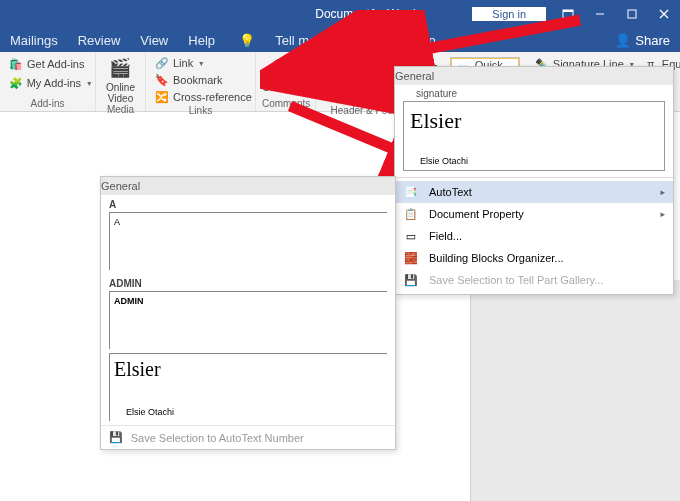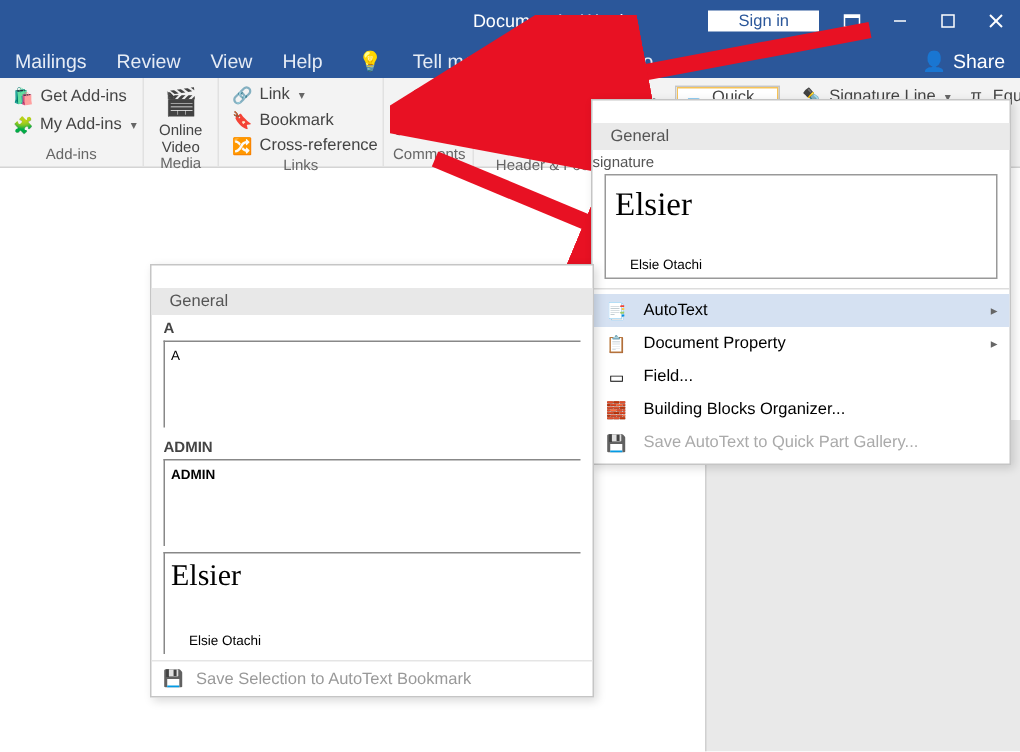--- a/index.html
+++ b/index.html
@@ -31,22 +31,22 @@
   .smallbtn { display: flex; align-items: center; gap: 4px; font-size: 11px; padding: 1px 3px; cursor: pointer; white-space: nowrap; height: 16px; }
   .smallbtn .sicon { width: 14px; height: 14px; display: inline-flex; align-items: center; justify-content: center; font-size: 11px; }
   .caret { font-size: 8px; color: #666; margin-left: 2px; }
   .qp-btn { background: #fff; border: 1px solid #c5c5c5; box-shadow: inset 0 0 0 1px #f6c358; padding: 1px 6px; display: flex; align-items: center; gap: 4px; cursor: pointer; }
 
   
   .arrow { position: absolute; pointer-events: none; }
 
   
   .qp-panel { position: absolute; left: 394px; top: 66px; width: 280px; border: 1px solid #c5c5c5; background: #fff; box-shadow: 2px 2px 6px rgba(0,0,0,.15); font-size: 11px; z-index: 5; }
-  .qp-cat { background: #eaeaea; padding: 3px 12px; color: #555; font-weight: 400; margin-top: 15px; }
-  .qp-item-label { padding: 3px 8px 0 0; color: #555; font-size: 10px; }
+  .qp-cat { background: #eaeaea; padding: 3px 0; color: #555; font-weight: 400; }
+  .qp-item-label { padding: 3px 8px 0 21px; color: #555; font-size: 10px; }
   .qp-preview { margin: 2px 8px 6px 8px; border: 1px solid #999; height: 70px; padding: 6px; position: relative; }
   .sig-script { font-family: "Brush Script MT","Segoe Script",cursive; font-size: 22px; }
   .sig-name { font-size: 9px; position: absolute; bottom: 4px; left: 16px; }
   .qp-sep { border-top: 1px solid #ddd; }
   .qp-menu { padding: 3px 0; }
   .qp-menu-item { display: flex; align-items: center; padding: 3px 8px; gap: 10px; cursor: pointer; position: relative; }
   .qp-menu-item.hover { background: #d5e1f2; }
   .qp-menu-item.disabled { color: #aaa; cursor: default; }
   .qp-menu-item .micon { width: 16px; height: 16px; display: flex; align-items: center; justify-content: center; }
   .qp-menu-item .tri { position: absolute; right: 8px; font-size: 9px; color: #666; }
@@ -245,21 +245,21 @@
     <div class="qp-menu-item">
       <span class="micon">▭</span>
       <span>Field...</span>
     </div>
     <div class="qp-menu-item">
       <span class="micon">🧱</span>
       <span>Building Blocks Organizer...</span>
     </div>
     <div class="qp-menu-item disabled">
       <span class="micon">💾</span>
-      <span>Save AutoText to Quick Part Gallery...</span>
+      <span>Save Selection to Tell Part Gallery...</span>
     </div>
   </div>
 </div>
 
 <div class="at-panel">
   <div class="qp-cat">General</div>
 
   <div class="at-entry-label">A</div>
   <div class="at-preview">
     <span>A</span>
@@ -270,21 +270,21 @@
     <span style="font-weight:600">ADMIN</span>
   </div>
 
   <div class="at-preview big">
     <div class="sig-script" style="font-size:20px">Elsier</div>
     <div class="sig-name">Elsie Otachi</div>
   </div>
 
   <div class="at-bottom">
     <span class="micon">💾</span>
-    <span>Save Selection to AutoText Bookmark</span>
+    <span>Save Selection to AutoText Number</span>
   </div>
 </div>
 
 <svg class="arrow" style="left:260px;top:10px;width:340px;height:160px" viewBox="0 0 340 160">
   <defs>
       <marker id="ah1" markerWidth="18" markerHeight="14" refX="2" refY="7" orient="auto">
         <polygon points="0,0 18,7 0,14" fill="#e81123"></polygon>
       </marker>
     </defs>
   <line x1="320" y1="10" x2="150" y2="42" stroke="#e81123" stroke-width="11" marker-end="url(#ah1)"></line>

